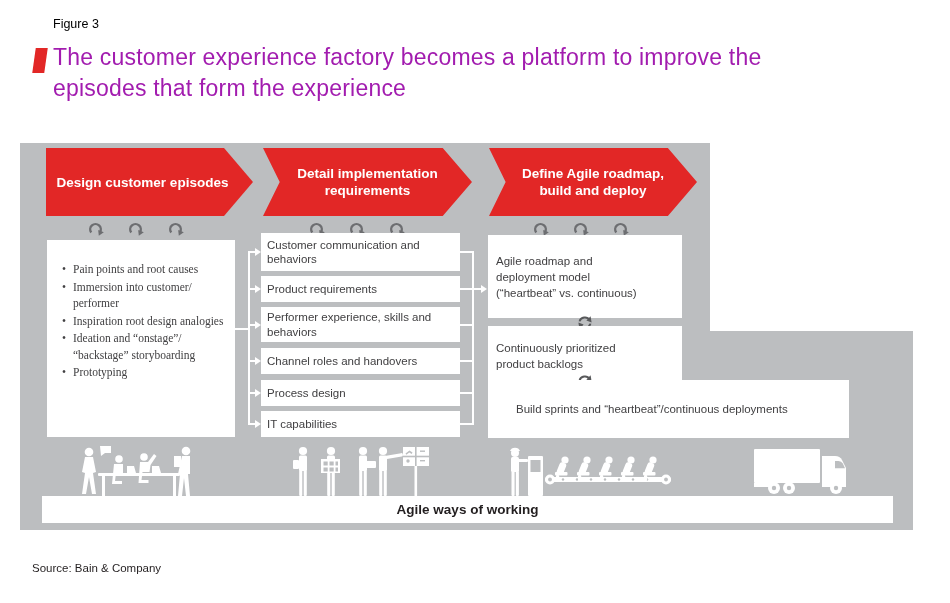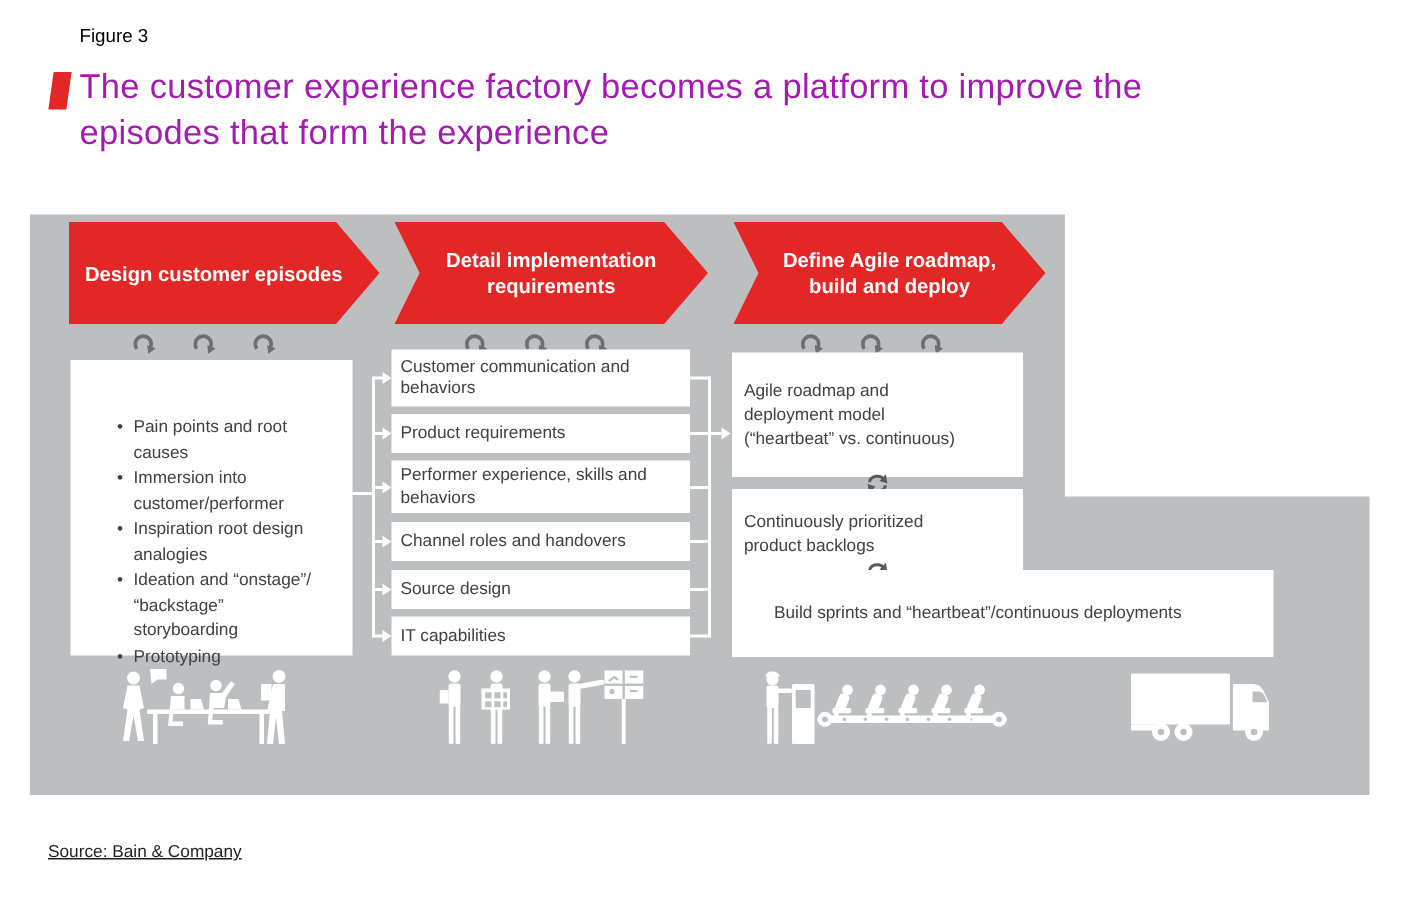--- a/index.html
+++ b/index.html
@@ -25,38 +25,38 @@
   .stage2{left:263px;width:209px;clip-path:polygon(0 0,86% 0,100% 50%,86% 100%,0 100%,8% 50%);}
   .stage3{left:489px;width:208px;clip-path:polygon(0 0,86% 0,100% 50%,86% 100%,0 100%,8% 50%);}
 
   .iter-icon{width:17px;height:15px;top:221px;}
 
   
   .wbox{background:#fff;color:#414042;font-size:11.5px;line-height:14.5px;
         display:flex;flex-direction:column;justify-content:center;text-align:left;box-sizing:border-box;}
   .design-box{left:47px;top:240px;width:188px;height:197px;justify-content:flex-start;text-align:left;
               padding:21px 8px 0 15px;}
-  .design-box ul{margin:16px;padding:0 0 0 11px;list-style:none;line-height:16.5px;}
+  .design-box ul{margin:0;padding:0 0 0 11px;list-style:none;line-height:16.5px;font-family:Liberation Serif, serif;}
   .design-box li{position:relative;margin-bottom:1px;}
   .design-box li::before{content:"\2022";position:absolute;left:-11px;color:#414042;}
   .req-box{left:261px;width:199px;padding:0 6px;}
   .agile-box{left:488px;width:194px;padding:0 8px;line-height:16px;}
   .agile-box span{display:block;}
   .wide-box{left:488px;top:380px;width:361px;height:58px;text-align:left;padding-left:28px;}
   .bar{left:42px;top:496px;width:851px;height:27px;background:#fff;display:flex;align-items:center;
        justify-content:center;font-weight:bold;font-size:13.5px;color:#231f20;}
 
   
   .cline{background:#fff;}
   .varrow{width:0;height:0;border-top:4px solid transparent;border-bottom:4px solid transparent;border-left:6px solid #fff;}
 
   .sync-icon{width:16px;height:15px;}
   .bottom-icon{top:444px;height:54px;}
 
-  .source{left:32px;top:562px;font-size:11.5px;color:#231f20;text-decoration:underline;}
+  .source{left:32px;top:562px;font-size:11.5px;color:#231f20;}
 </style>
 </head>
 <body>
 
 <svg width="0" height="0" style="position:absolute">
   <defs>
     <g id="iter" fill="none">
       <path d="M4.2 11.5 A5.3 5.3 0 1 1 12.8 11.5" stroke="#6d6e71" stroke-width="2.4"></path>
       <path d="M11.2 9.0 L16.8 11.3 L11.8 14.8 Z" fill="#6d6e71" stroke="none"></path>
     </g>
@@ -164,21 +164,21 @@
   <div class="abs wbox req-box" style="top:276px;height:26px">
       <span>Product requirements</span>
     </div>
   <div class="abs wbox req-box" style="top:307px;height:35px">
       <span>Performer experience, skills and behaviors</span>
     </div>
   <div class="abs wbox req-box" style="top:348px;height:26px">
       <span>Channel roles and handovers</span>
     </div>
   <div class="abs wbox req-box" style="top:380px;height:26px">
-      <span>Source design</span>
+      <span>Process design</span>
     </div>
   <div class="abs wbox req-box" style="top:411px;height:26px">
       <span>IT capabilities</span>
     </div>
 
   <div class="abs cline" style="left:460px;top:251px;width:14px;height:2px"></div>
   <div class="abs cline" style="left:460px;top:288px;width:14px;height:2px"></div>
   <div class="abs cline" style="left:460px;top:323.5px;width:14px;height:2px"></div>
   <div class="abs cline" style="left:460px;top:360px;width:14px;height:2px"></div>
   <div class="abs cline" style="left:460px;top:392px;width:14px;height:2px"></div>
@@ -289,15 +289,18 @@
     <path d="M72 12 h13 q5 0 7 4 l4 8 v19 h-24 z"></path>
     <path d="M85 17 h3.5 q3 0 4.3 2.6 l2.2 4.6 H85 z" fill="#bcbec0"></path>
     <circle cx="24" cy="44" r="6"></circle>
       <circle cx="39" cy="44" r="6"></circle>
       <circle cx="86" cy="44" r="6"></circle>
     <circle cx="24" cy="44" r="2.2" fill="#bcbec0"></circle>
       <circle cx="39" cy="44" r="2.2" fill="#bcbec0"></circle>
       <circle cx="86" cy="44" r="2.2" fill="#bcbec0"></circle>
   </svg>
 
+  <div class="abs bar">
+    <span>Agile ways of working</span>
+  </div>
   <div class="abs source">Source: Bain &amp; Company</div>
 
 </div>
 
 </body></html>

